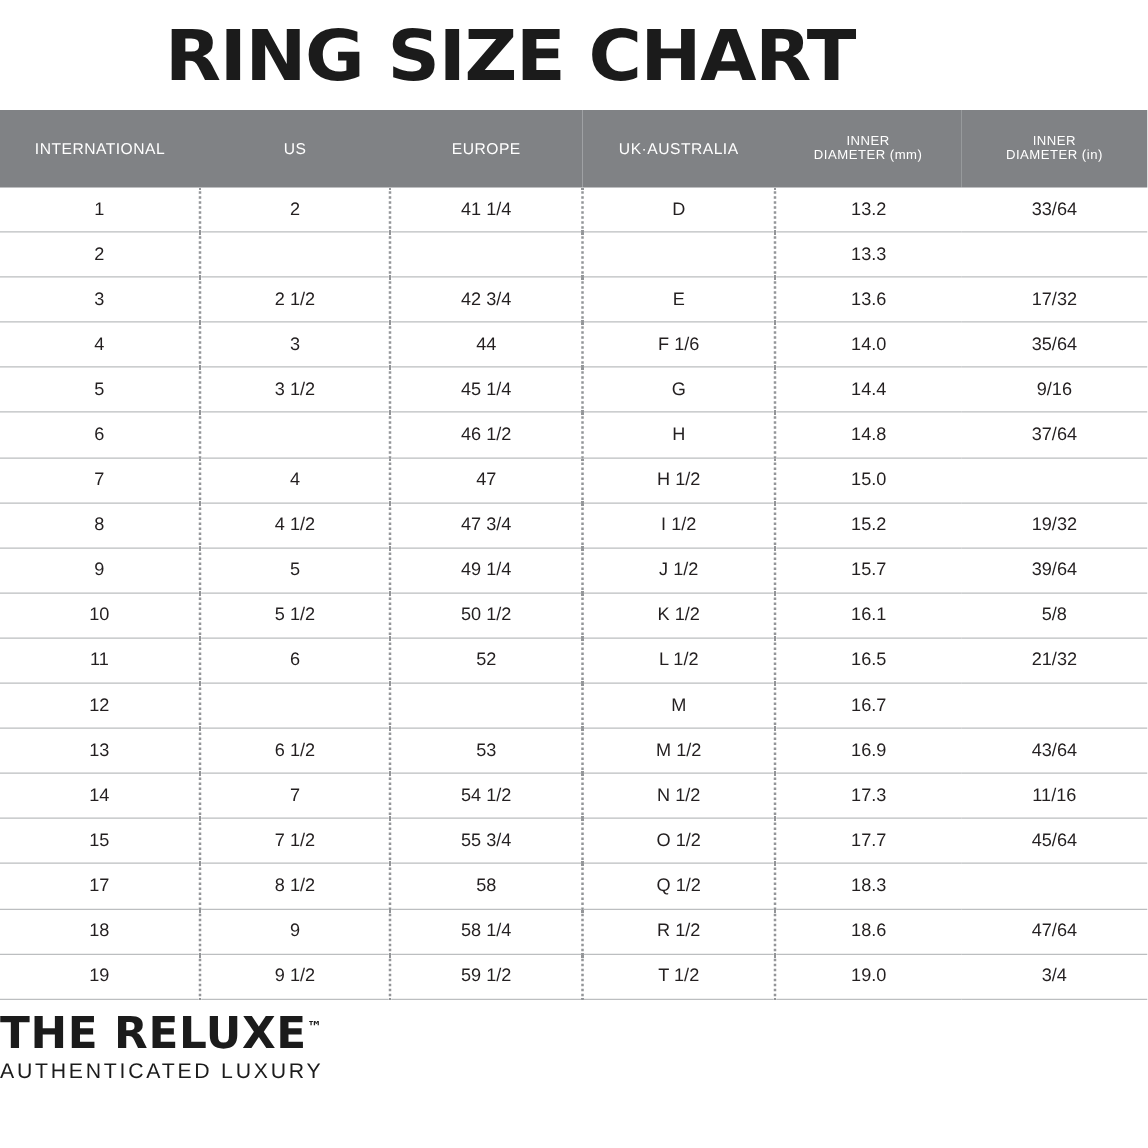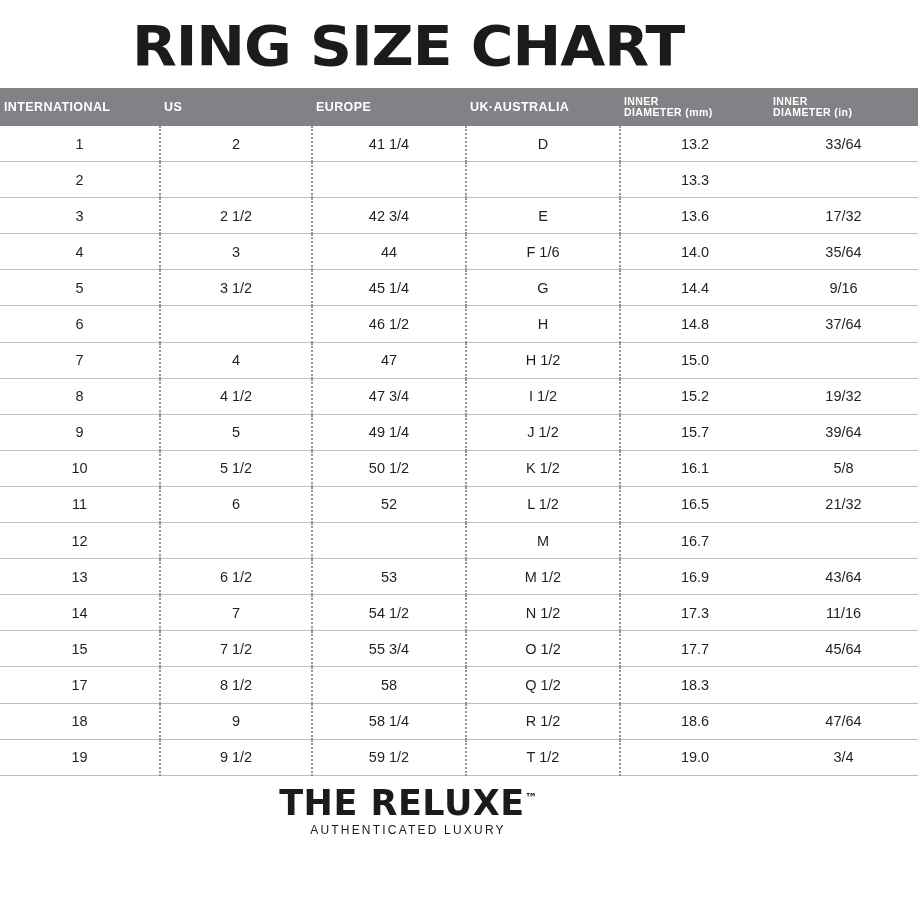--- a/index.html
+++ b/index.html
@@ -38,25 +38,25 @@
   
   table.size-table {
     width: 918px;
     border-collapse: collapse;
     table-layout: fixed;
   }
   table.size-table th {
     background: #808285;
     color: #ffffff;
     font-size: 12.5px;
-    font-weight: bold;
+    font-weight: normal;
     letter-spacing: 0.4px;
     height: 30px;
-    padding: 4px;
-    text-align: left;
+    padding: 16px;
+    text-align: center;
     vertical-align: middle;
   }
   table.size-table th .two-line {
     display: block;
     line-height: 1.05;
     font-size: 10.5px;
   }
   table.size-table th .two-line .l1 { display: block; }
   table.size-table th .two-line .l2 { display: block; }
 
@@ -72,41 +72,41 @@
   table.size-table tr.row:last-child td {
     border-bottom: 1px solid #bcbec0;
   }
   
   td.sep {
     border-right: 2px dotted #939598;
   }
 
   
   .footer {
-    text-align: center;
+    text-align: left;
     padding-top: 10px;
   }
   .brand {
     font-family: "DejaVu Sans", sans-serif;
     font-weight: bold;
     font-size: 35px;
     letter-spacing: 0.5px;
     line-height: 1;
     color: #1b1b1b;
     position: relative;
     display: inline-block;
   }
   .brand .tm {
     font-size: 12px;
     vertical-align: super;
     font-weight: bold;
     letter-spacing: 0;
   }
   .tagline {
-    font-size: 12px;
+    font-size: 17px;
     letter-spacing: 2.2px;
     color: #1b1b1b;
     margin-top: 2px;
     font-family: "Liberation Sans", sans-serif;
   }
 </style>
 </head>
 <body>
 
 <div class="page">

